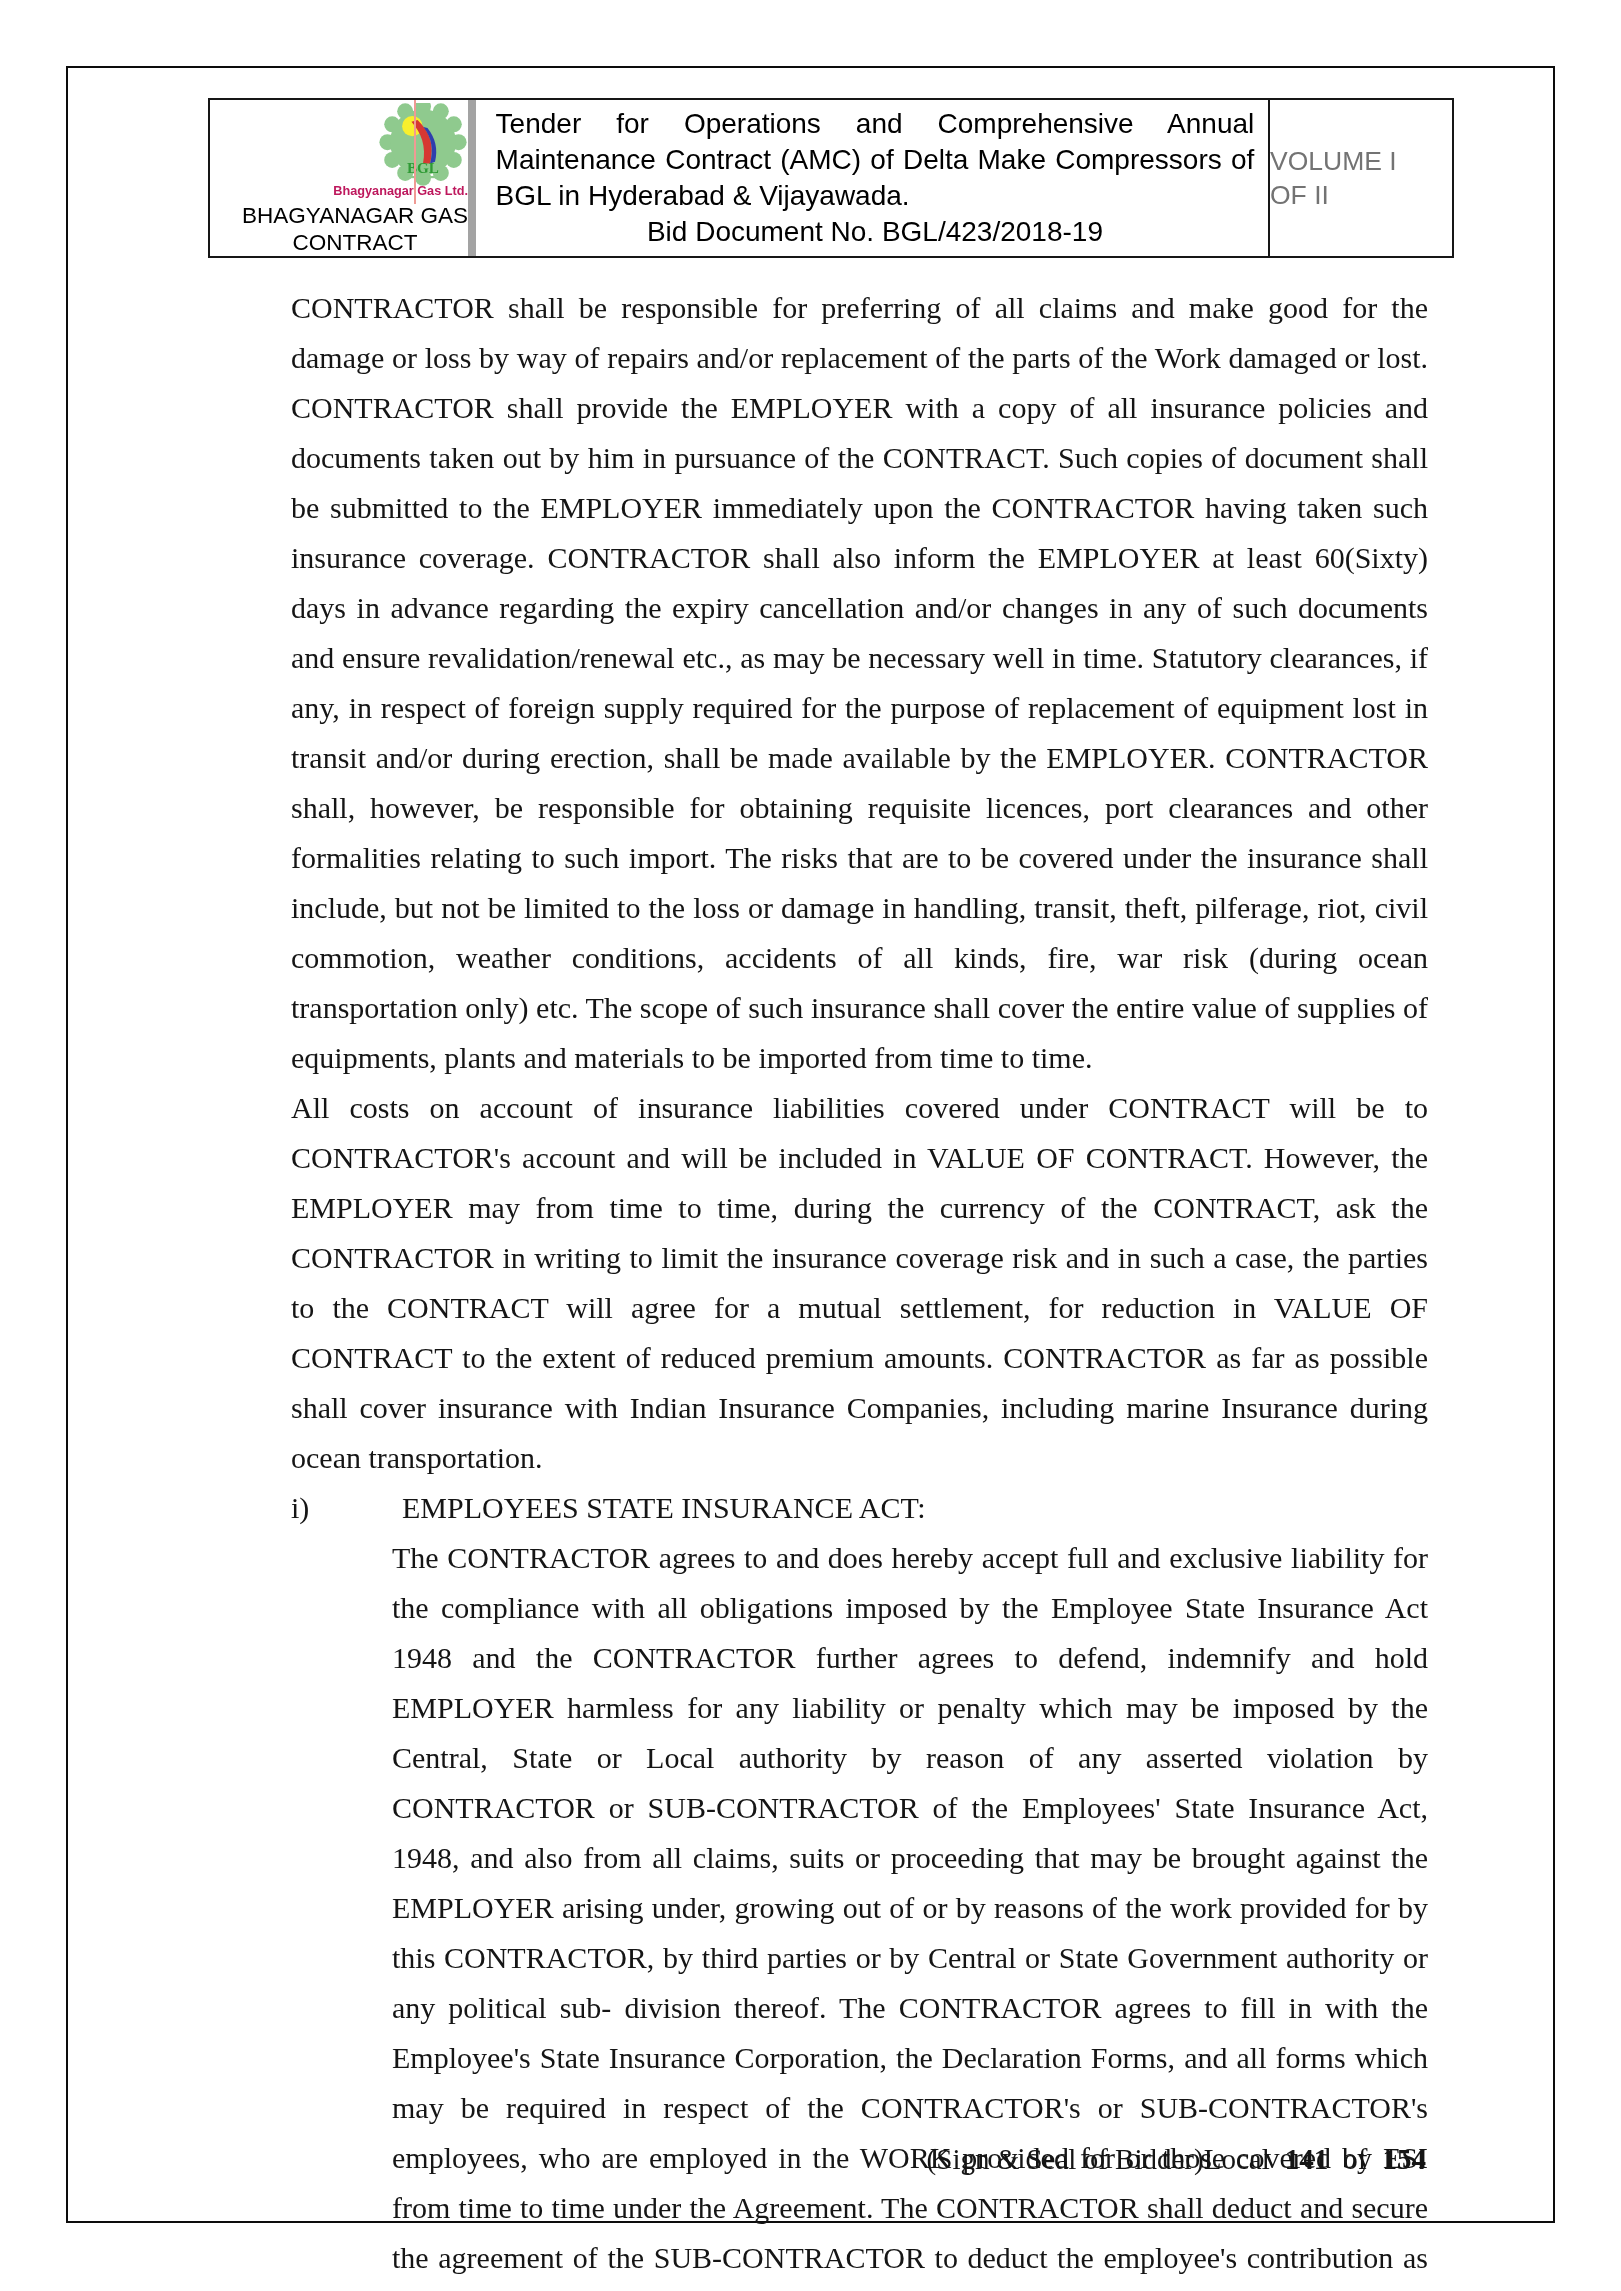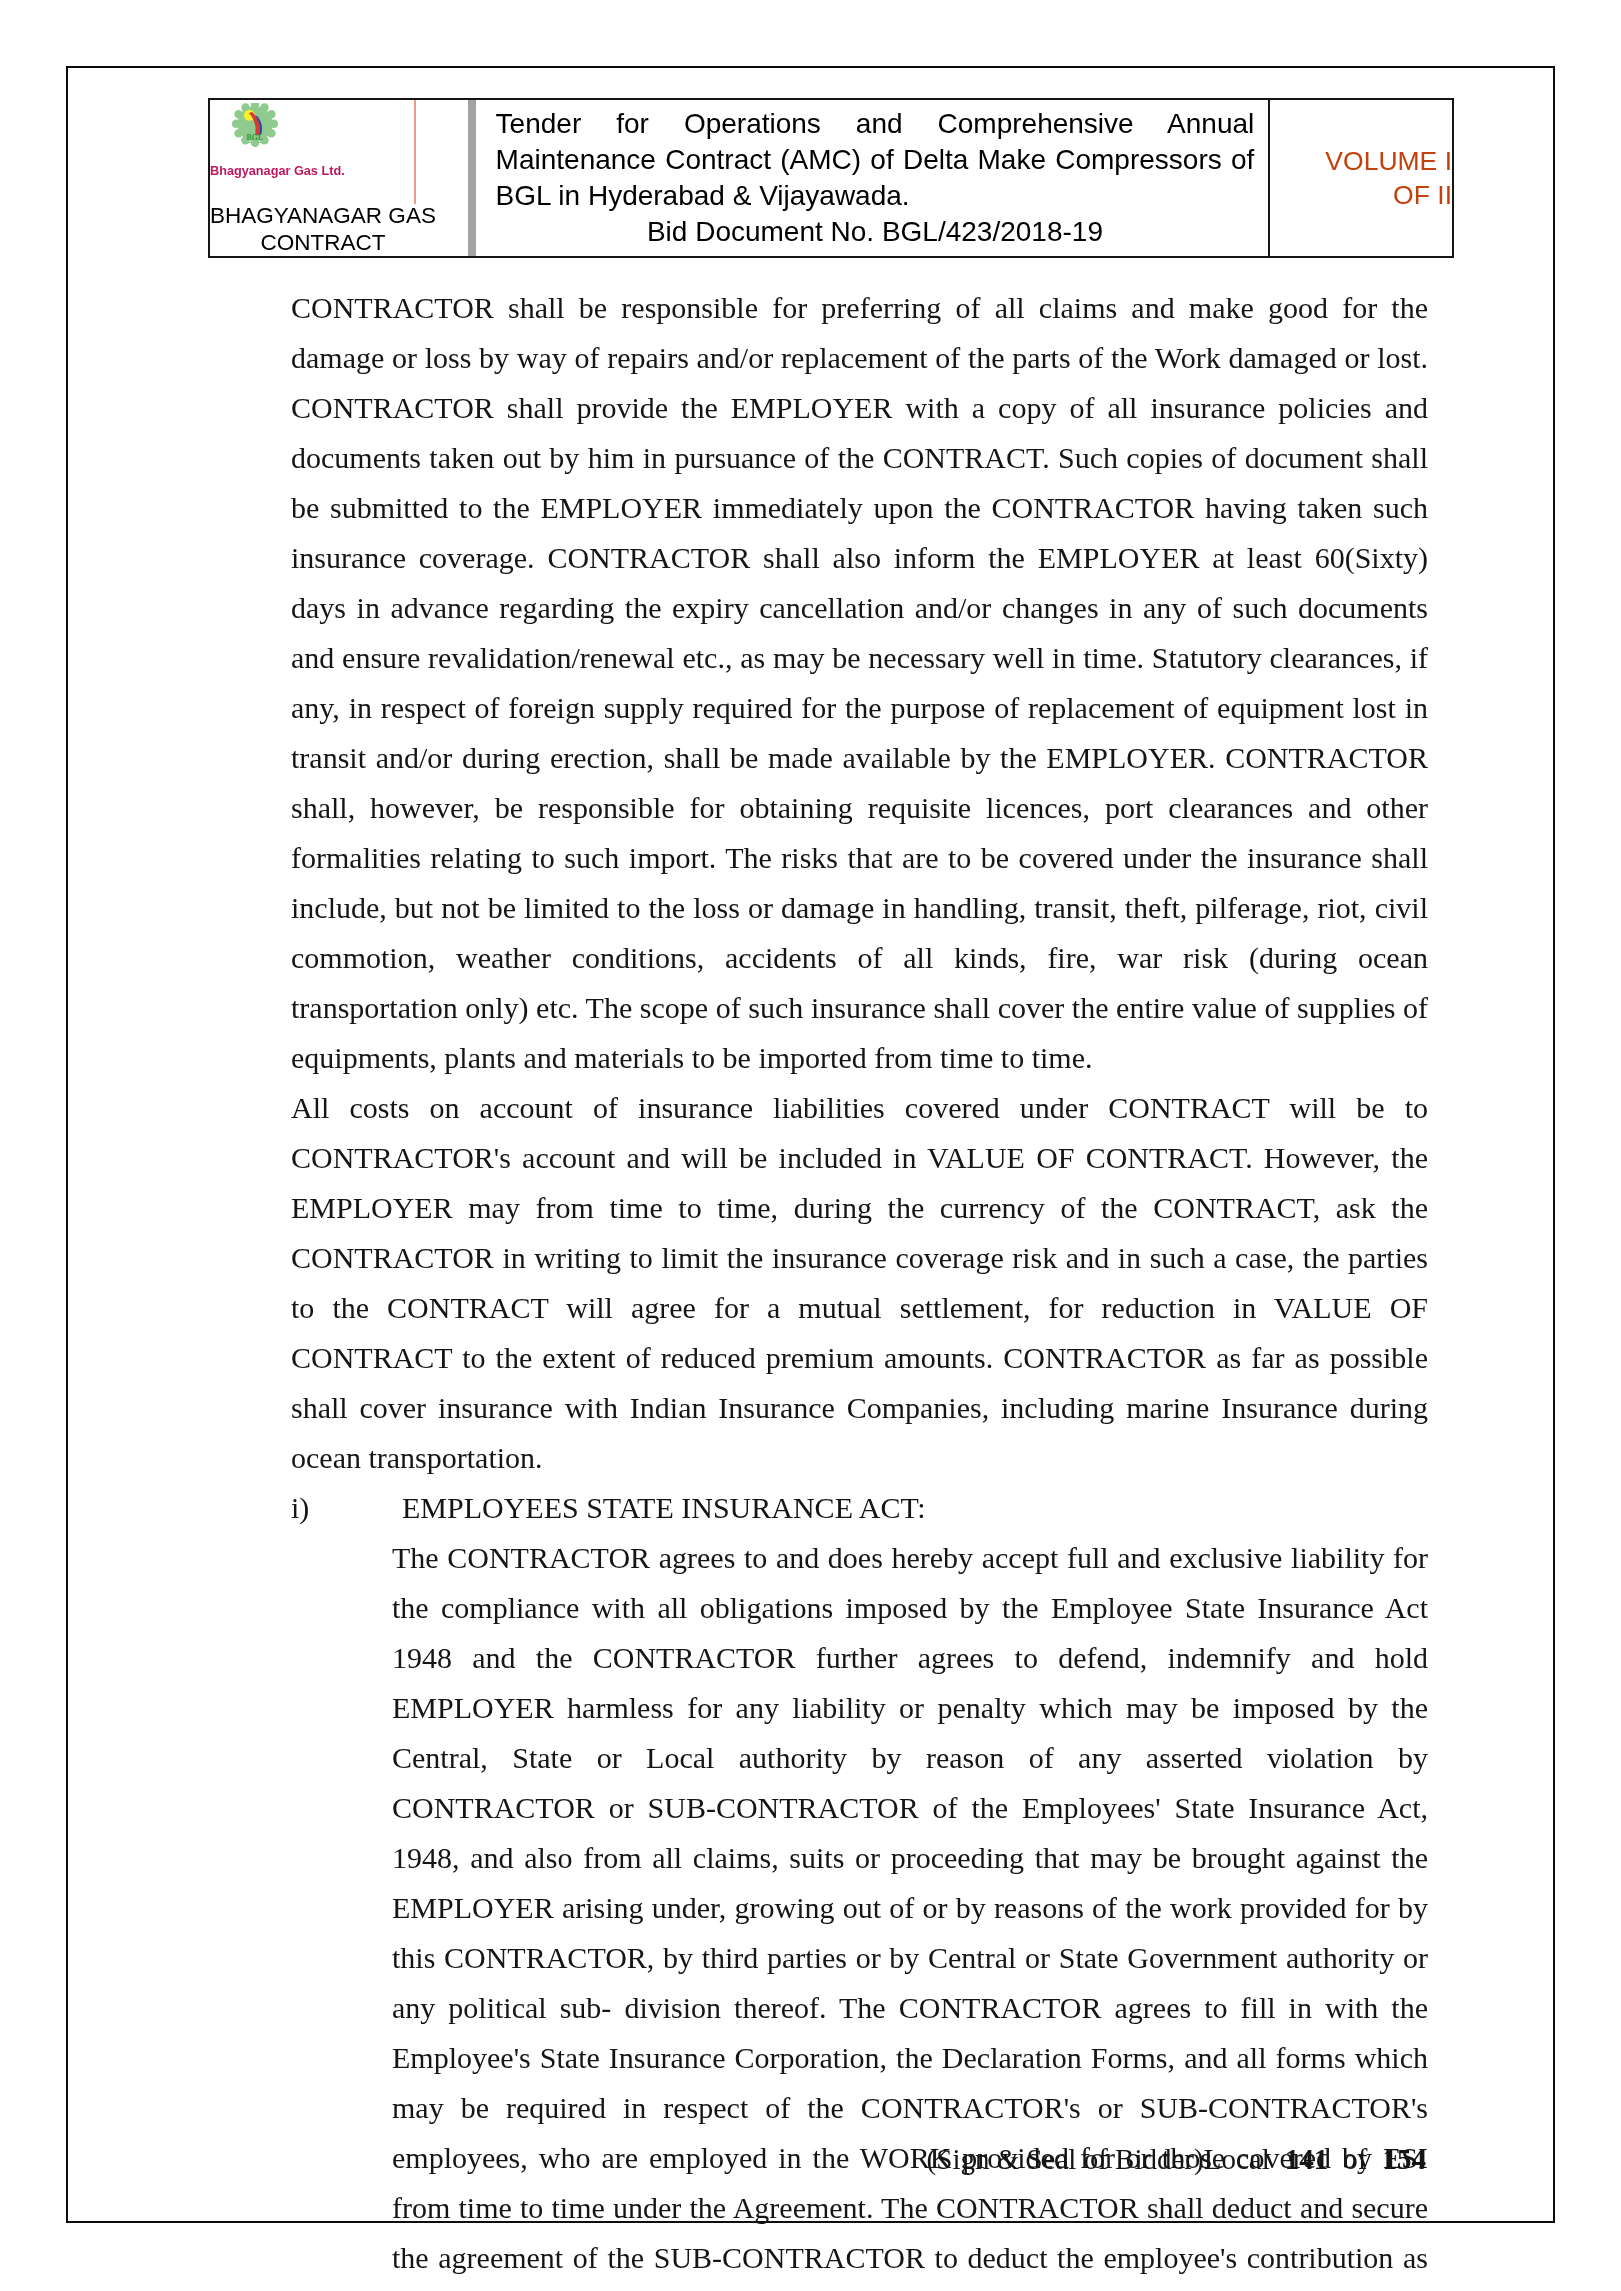--- a/index.html
+++ b/index.html
@@ -4,30 +4,30 @@
 <style>
   html,body{margin:0;padding:0;}
   body{width:1621px;height:2292px;background:#ffffff;overflow:hidden;}
   .page{position:relative;width:1621px;height:2292px;background:#ffffff;color:#161616;}
   .page-border{position:absolute;left:66px;top:66px;width:1485px;height:2153px;border:2.9px solid #0c0c0c;}
 
   
   .header-table{position:absolute;left:208px;top:98px;width:1246px;height:160px;display:flex;
     border:2px solid #161616;box-sizing:border-box;background:#fff;}
   .cell{box-sizing:border-box;}
-  .cell-logo{width:258px;display:flex;flex-direction:column;align-items:flex-start;padding-top:2.9px;position:relative;gap:20px;}
+  .cell-logo{width:258px;display:flex;flex-direction:column;align-items:flex-end;padding-top:2.9px;position:relative;}
   .logo-sub{font-family:Liberation Sans, sans-serif;font-weight:bold;font-size:12.7px;color:#be185d;line-height:13.7px;margin-top:-2.9px;}
   .company{font-family:"Liberation Sans",sans-serif;font-size:22.5px;line-height:26.5px;text-align:center;color:#000;margin-top:3.9px;}
   .red-line{position:absolute;left:204px;top:0px;width:2px;height:104px;background:#f09a94;}
   .cell-title{width:802px;border-left:8px solid #a3a3a3;border-right:2px solid #161616;
     padding:5.9px 13.7px 0 19.6px;font-family:"Liberation Sans",sans-serif;font-size:28px;line-height:36px;color:#000;}
   .title-main{text-align:justify;}
   .title-bid{text-align:center;}
-  .cell-volume{flex:1;display:flex;flex-direction:column;justify-content:center;align-items:flex-end;
-    font-family:"Liberation Sans",sans-serif;font-size:26.5px;line-height:34px;color:#c2410c;}
+  .cell-volume{flex:1;display:flex;flex-direction:column;justify-content:center;align-items:flex-start;
+    font-family:"Liberation Sans",sans-serif;font-size:26.5px;line-height:34px;color:#737373;}
 
   
   .body-text{position:absolute;left:291px;top:283px;width:1137px;
     font-family:"Liberation Serif",serif;font-size:30px;line-height:50px;color:#151515;}
   .para{margin:0;text-align:justify;}
   .list-head{display:flex;margin:0;}
   .list-marker{flex:none;width:111px;}
   .indent{margin-left:101px;text-align:justify;text-align-last:justify;}
 
   

